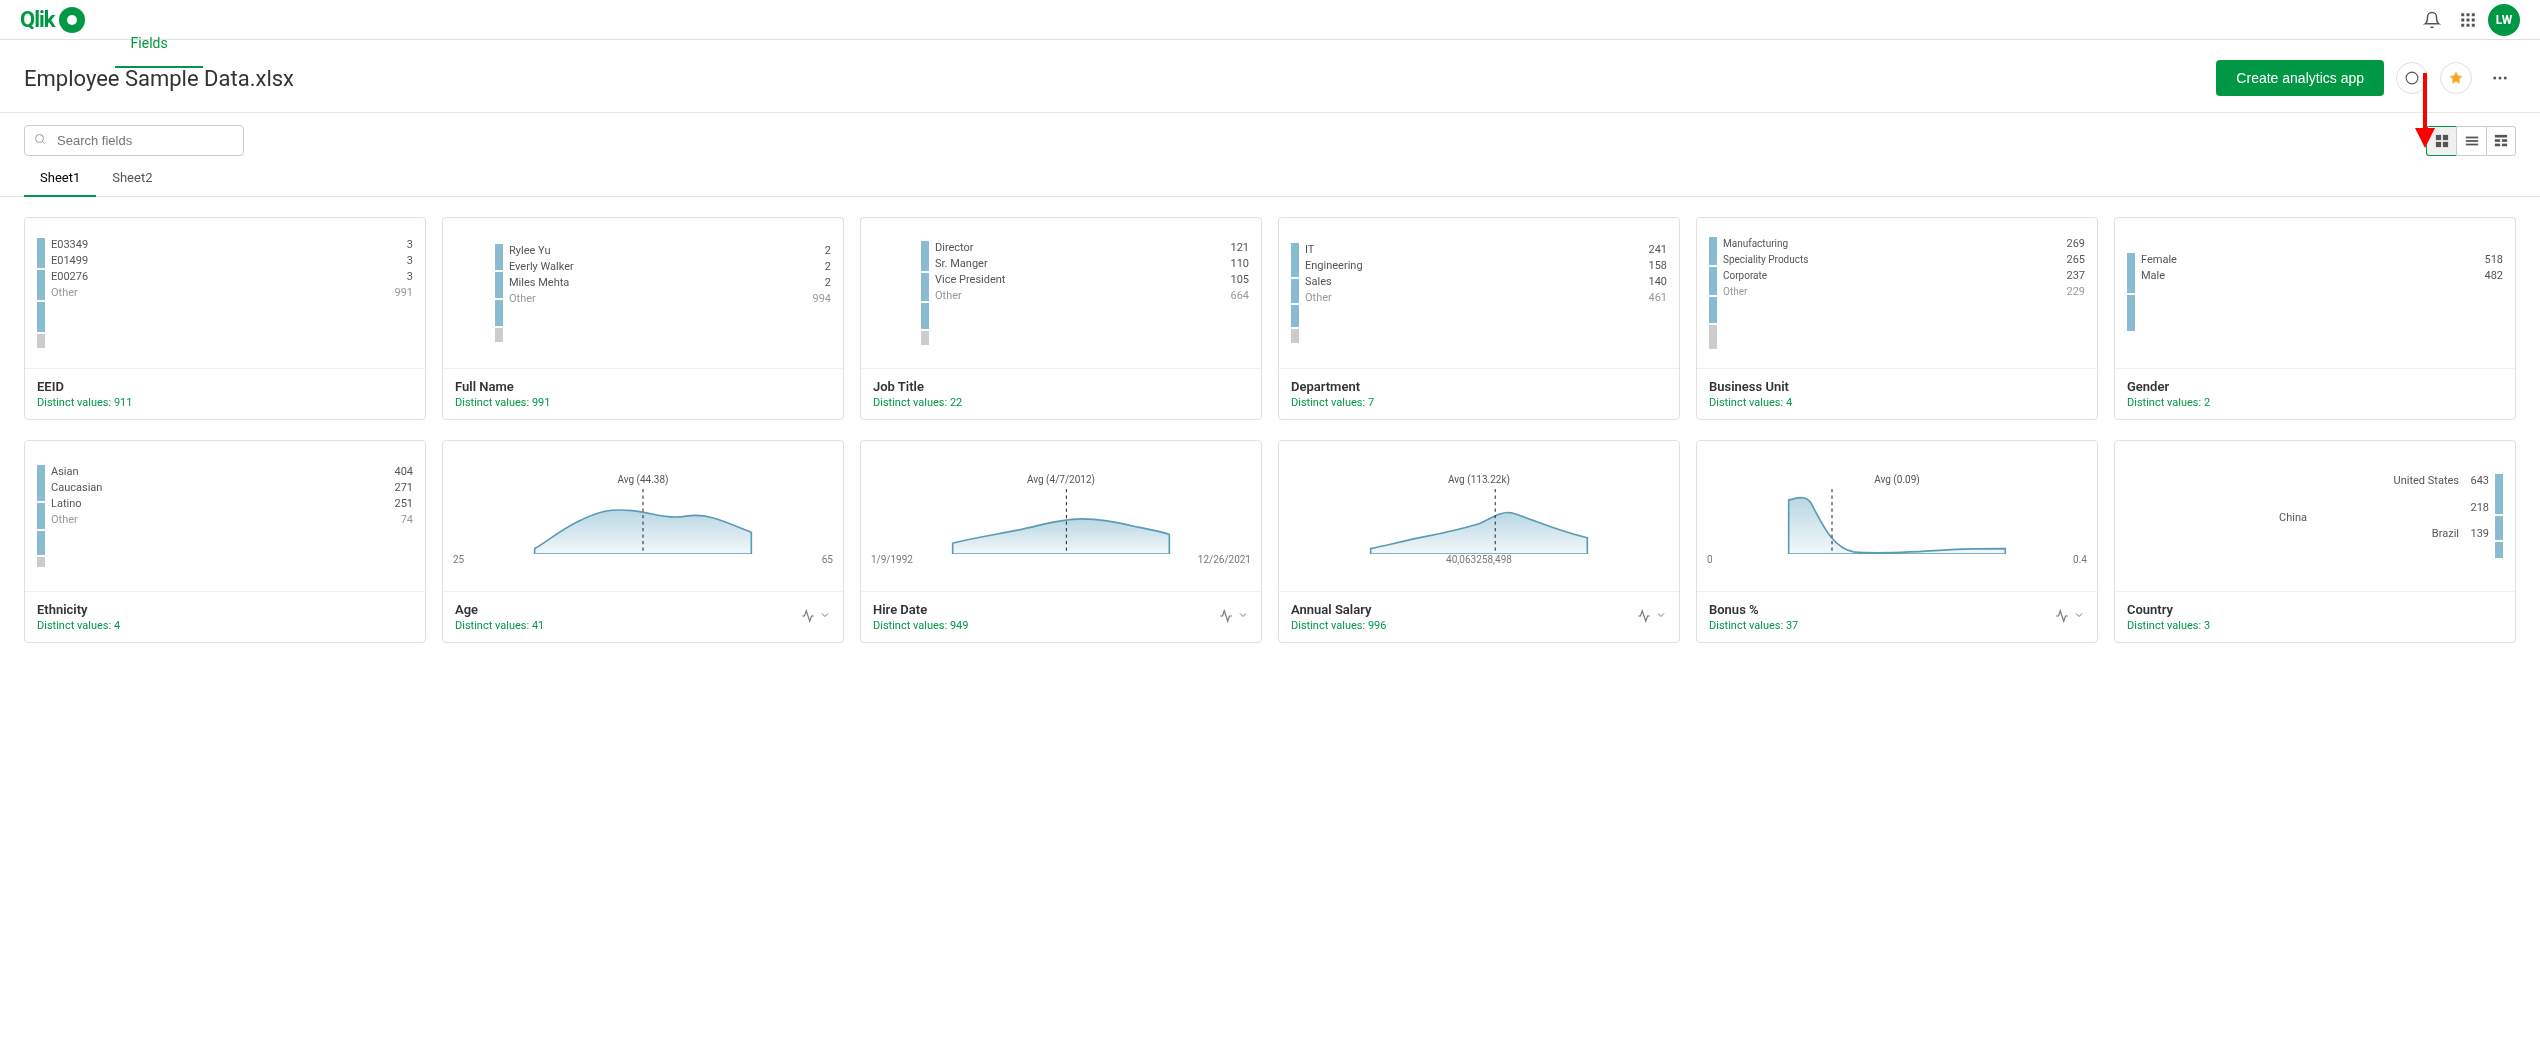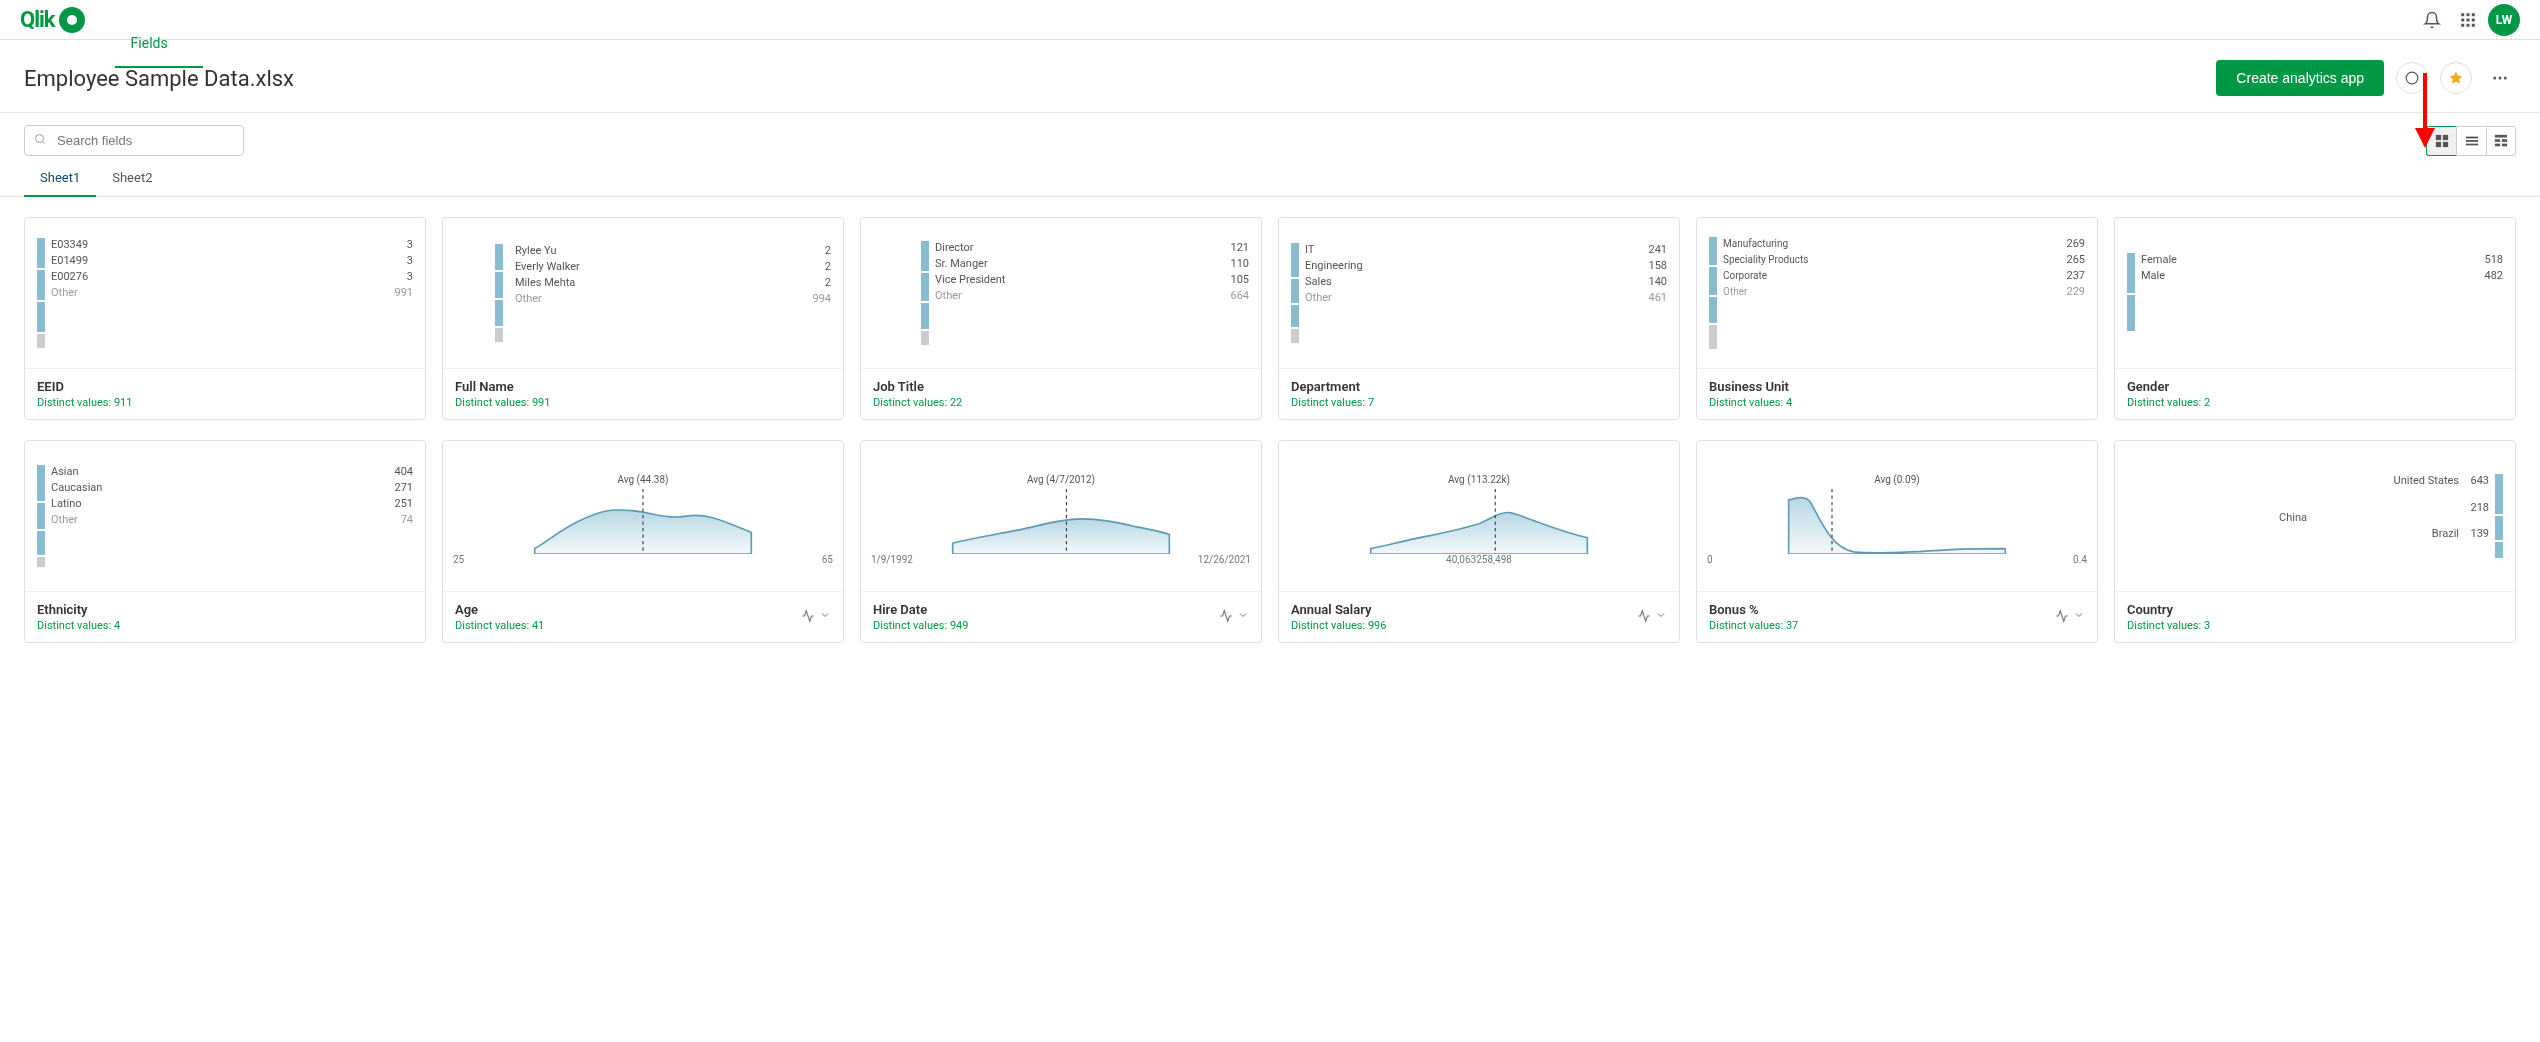--- a/index.html
+++ b/index.html
@@ -28,21 +28,21 @@
     .search-input { width: 220px; padding: 7px 12px 7px 32px; border: 1px solid #ccc; border-radius: 4px; font-size: 13px; color: #555; outline: none; }
     .search-icon-pos { position: absolute; left: 10px; color: #999; font-size: 13px; }
     .view-btn { width: 30px; height: 30px; display: flex; align-items: center; justify-content: center; border: 1px solid #ccc; cursor: pointer; background: #fff; color: #555; }
     .view-btn.active { background: #f0f0f0; border-color: #009845; }
     .view-btn:first-child { border-radius: 3px 0 0 3px; }
     .view-btn:last-child { border-radius: 0 3px 3px 0; }
 
     
     .tabs { display: flex; padding: 0 24px; border-bottom: 1px solid #e0e0e0; }
     .tab { padding: 10px 16px; cursor: pointer; font-size: 13px; color: #555; border-bottom: 2px solid transparent; margin-bottom: -1px; }
-    .tab.active { color: #0c4a6e; border-bottom: 2px solid #009845; }
+    .tab.active { color: #000000; border-bottom: 2px solid #009845; }
 
     
     .cards-grid { display: grid; grid-template-columns: repeat(6, 1fr); gap: 16px; padding: 20px 24px; }
     .card { border: 1px solid #e0e0e0; border-radius: 4px; background: #fff; overflow: hidden; }
     .card-body { height: 150px; padding: 12px; display: flex; flex-direction: column; justify-content: center; }
     .card-footer { padding: 10px 12px; border-top: 1px solid #f0f0f0; }
     .card-title { font-size: 13px; font-weight: 600; color: #333; margin-bottom: 2px; }
     .card-subtitle { font-size: 11px; color: #009845; }
 
     
@@ -196,21 +196,21 @@
       </div>
     </div>
     <div class="card-footer">
       <div class="card-title">EEID</div>
       <div class="card-subtitle">Distinct values: 911</div>
     </div>
   </div>
 
   <div class="card">
     <div class="card-body">
-      <div style="display:flex;align-items:flex-start;gap:12px;padding-left:40px;">
+      <div style="display:flex;align-items:flex-start;gap:6px;padding-left:40px;">
         <div style="width:8px;flex-shrink:0;">
           <div style="height:26px;background:#8abcd1;width:8px;margin-bottom:2px;"></div>
           <div style="height:26px;background:#8abcd1;width:8px;margin-bottom:2px;"></div>
           <div style="height:26px;background:#8abcd1;width:8px;margin-bottom:2px;"></div>
           <div style="height:14px;background:#ccc;width:8px;"></div>
         </div>
         <div style="flex:1;">
           <div class="data-row">
               <span class="data-label">Rylee Yu</span>
               <span class="data-value">2</span>

